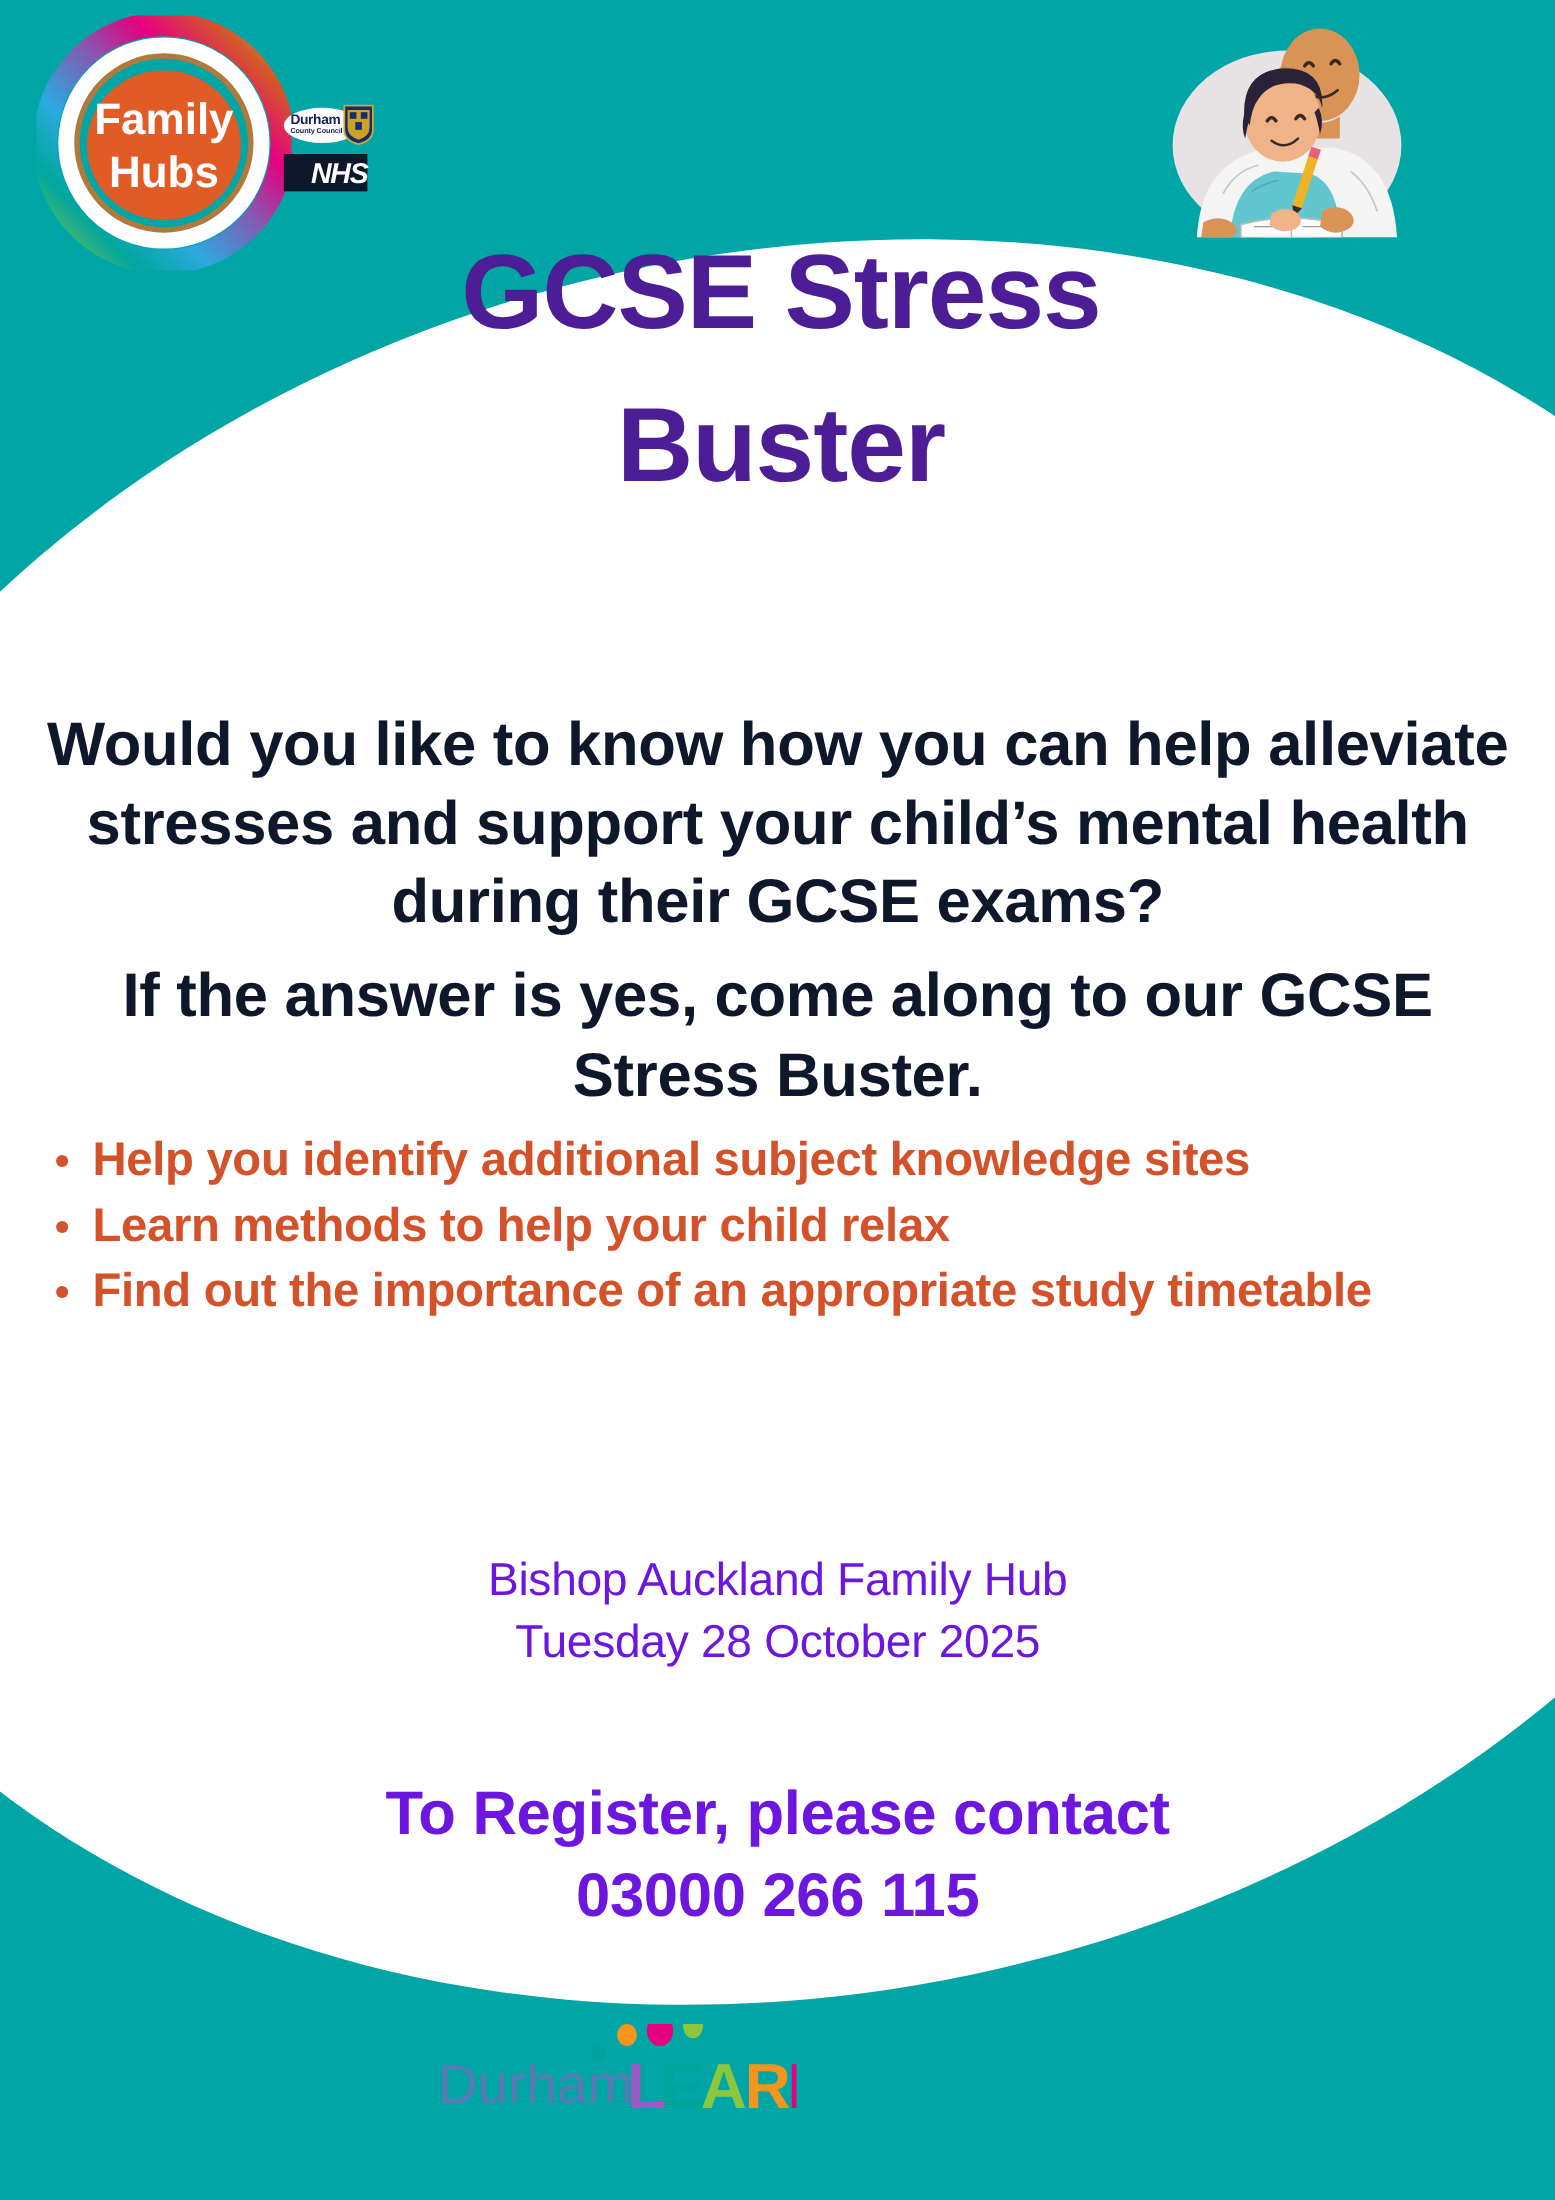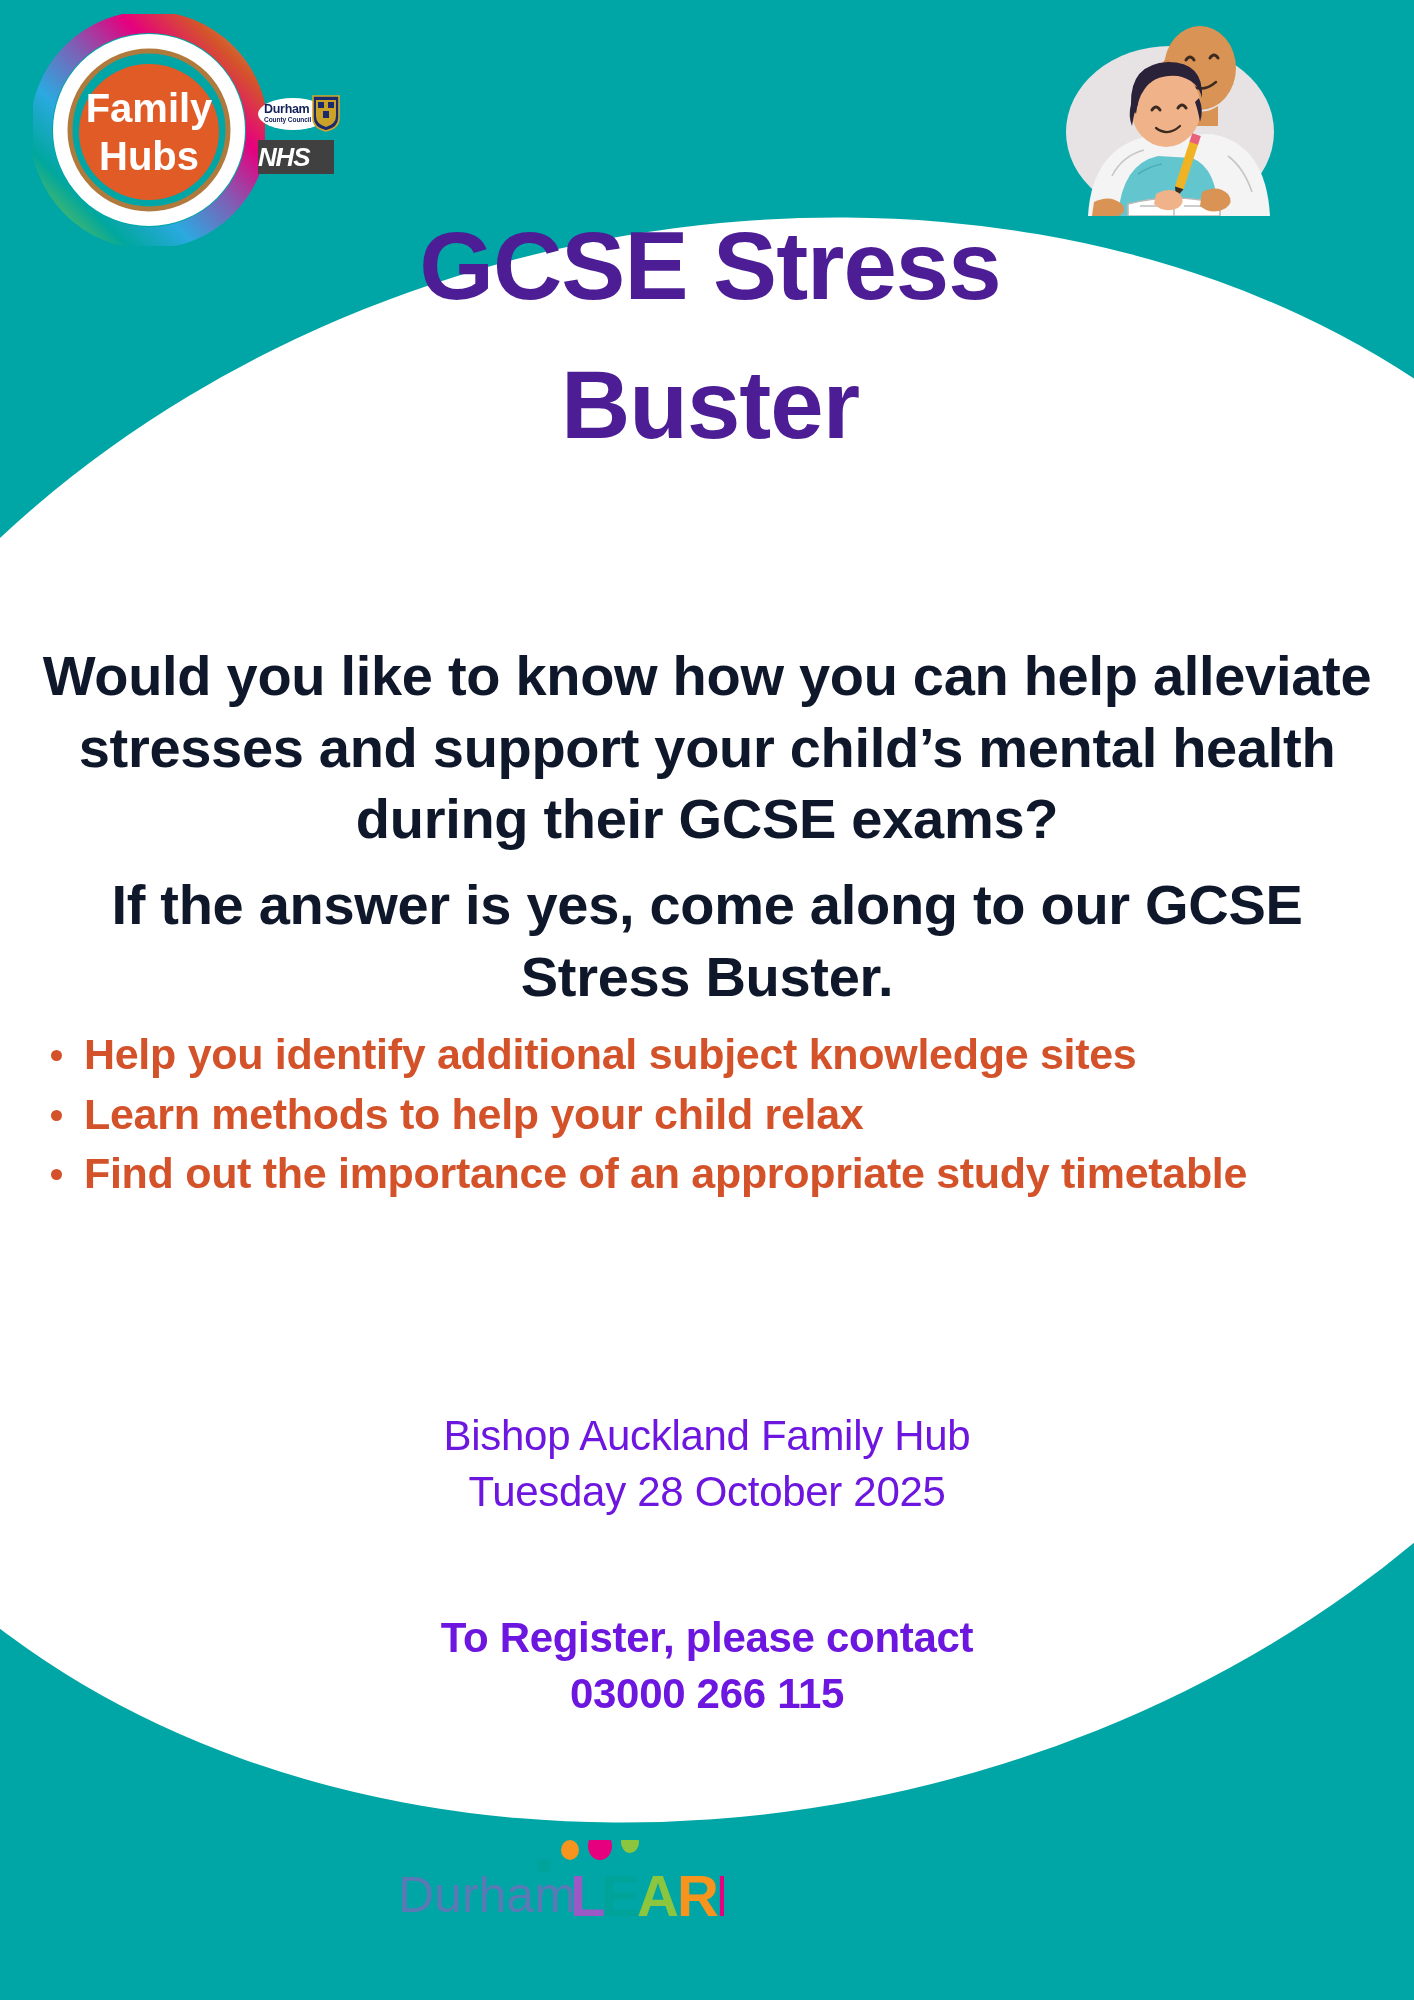--- a/index.html
+++ b/index.html
@@ -82,24 +82,24 @@
     height: 38px;
   }
 
   
   .nhs-logo {
     position: absolute;
     left: 258px;
     top: 140px;
     width: 76px;
     height: 34px;
-    background: #404040;
+    background: #0f172a;
     display: flex;
     align-items: center;
-    justify-content: flex-start;
+    justify-content: flex-end;
   }
   .nhs-logo span {
     color: #ffffff;
     font-family: "Liberation Sans", sans-serif;
     font-weight: bold;
     font-style: italic;
     font-size: 26px;
     letter-spacing: -1.2px;
     line-height: 1;
   }
@@ -195,21 +195,21 @@
 
   .register {
     position: absolute;
     left: 180px;
     top: 1610px;
     width: 1054px;
     text-align: center;
     color: #6C16E0;
     font-family: "Liberation Sans", sans-serif;
     font-weight: bold;
-    font-size: 42px;
+    font-size: 56px;
     line-height: 1.34;
     letter-spacing: -0.3px;
   }
   .register .line { display: block; }
 
   
   .dl-logo {
     position: absolute;
     left: 394px;
     top: 1840px;

